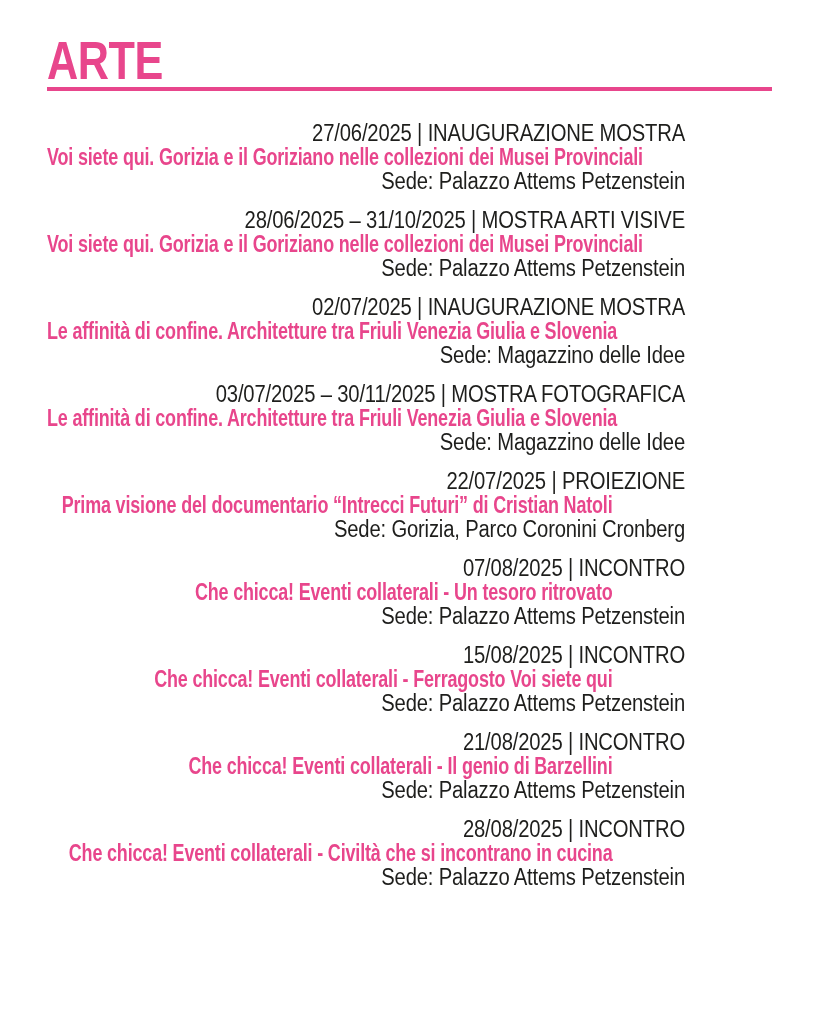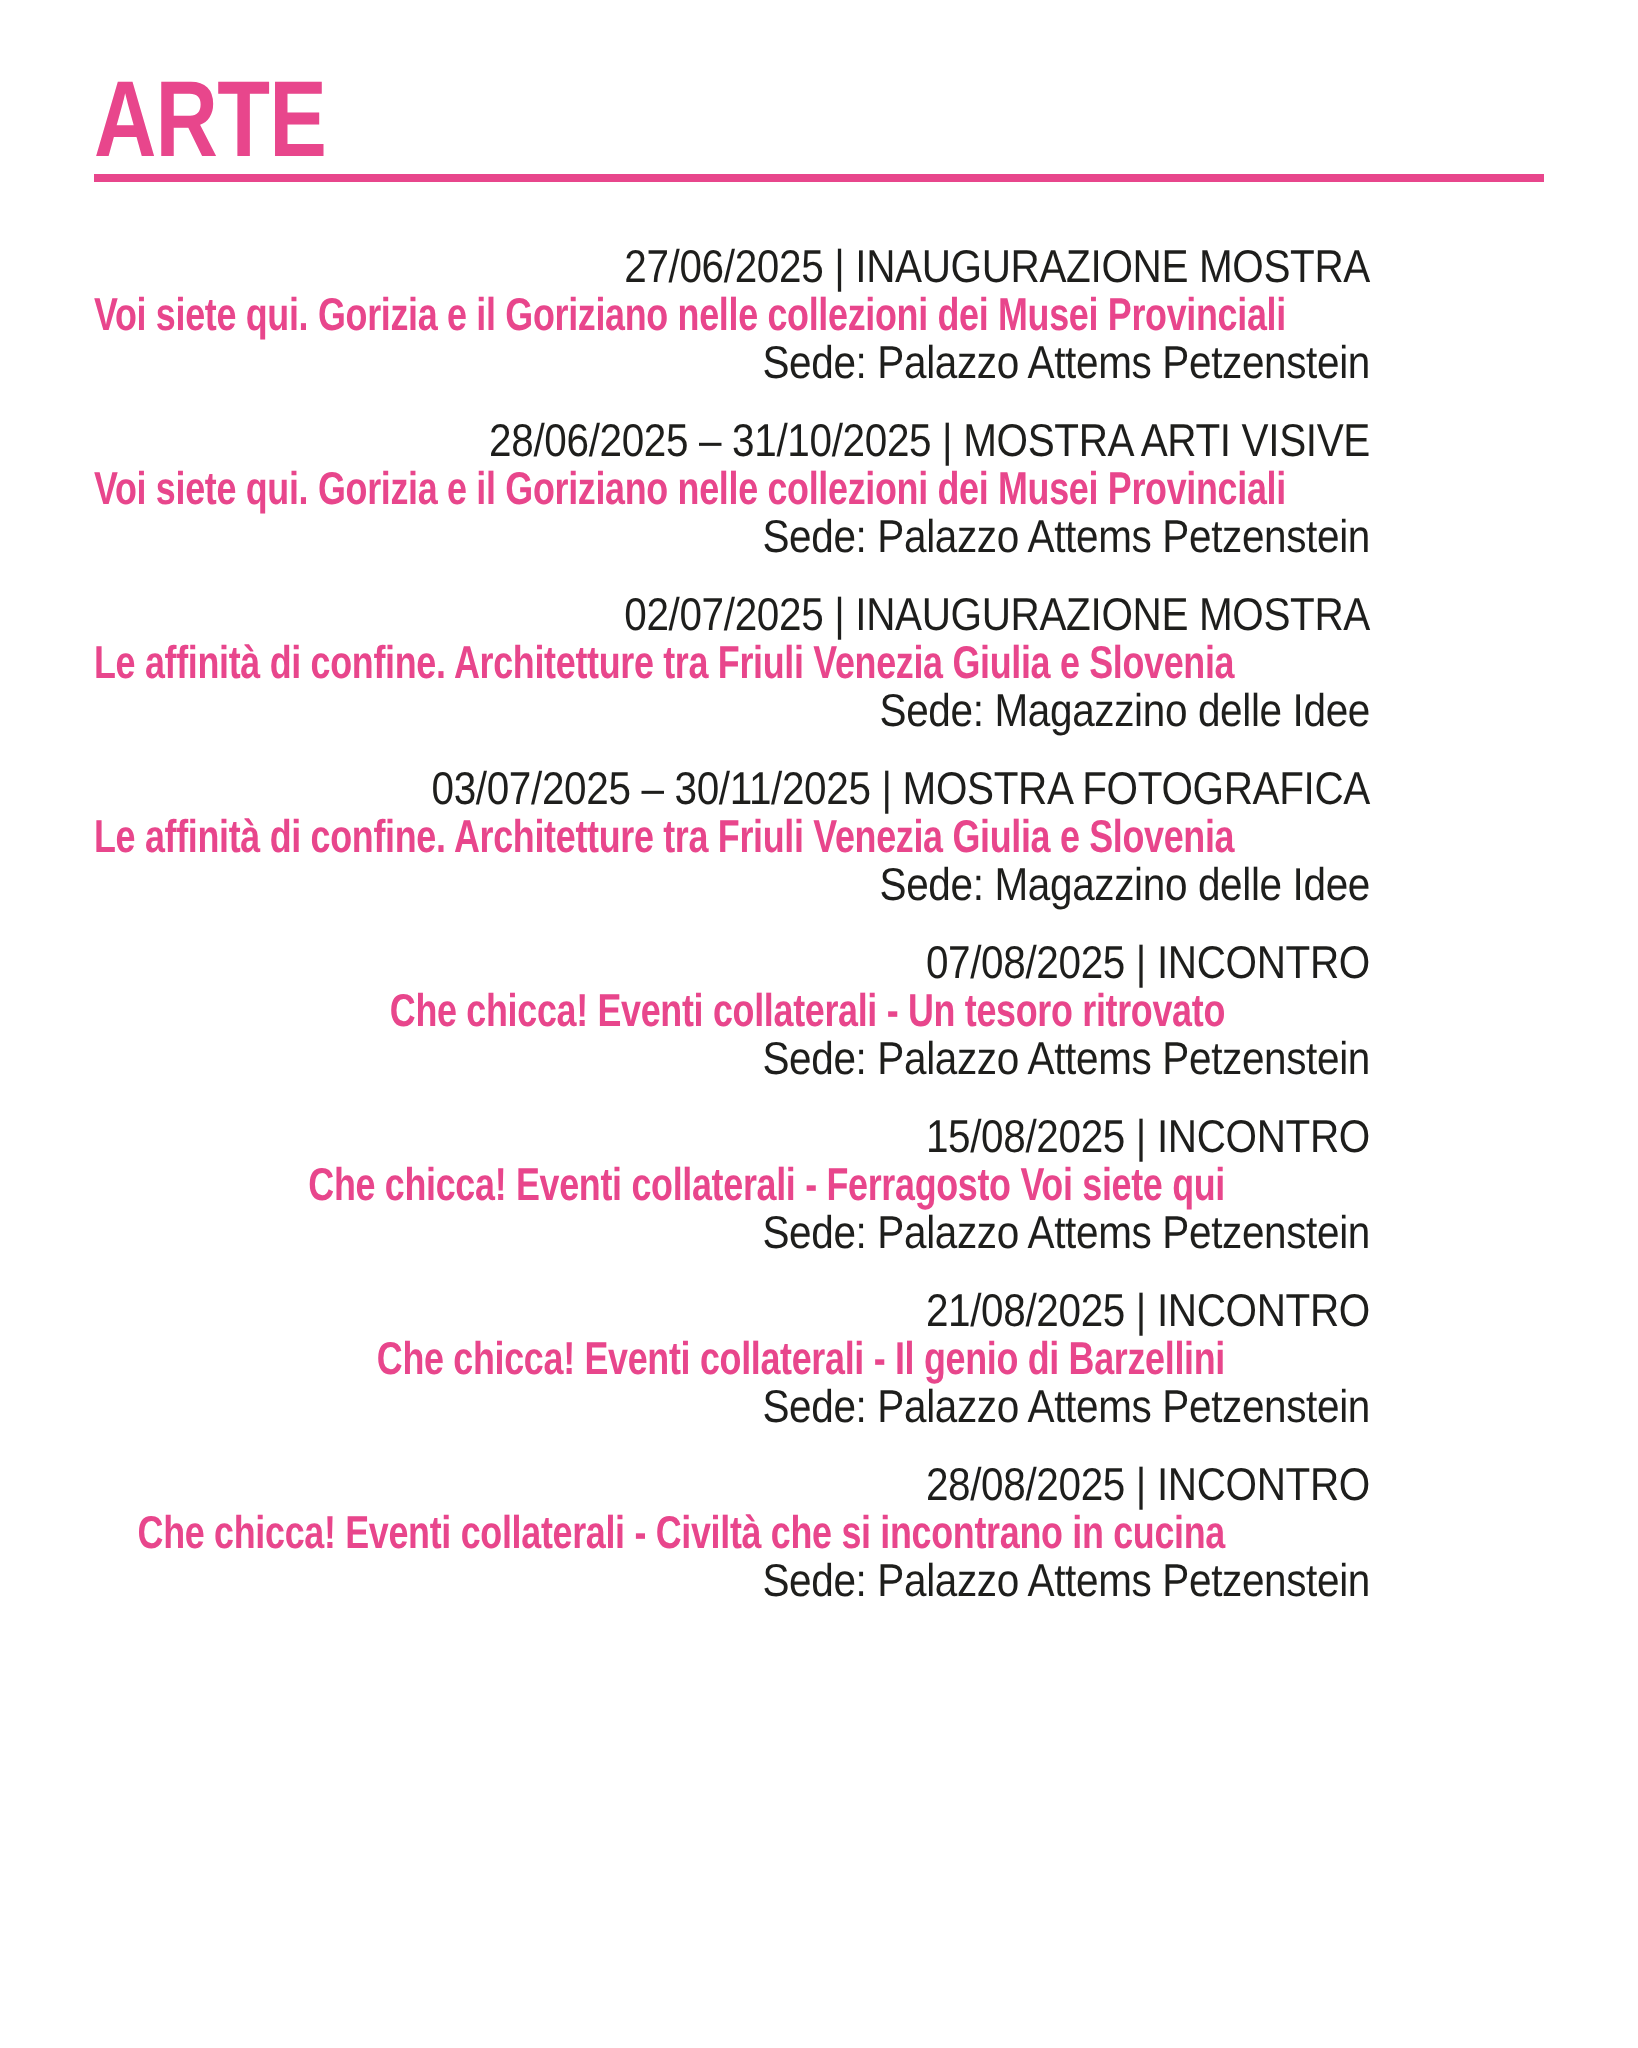--- a/index.html
+++ b/index.html
@@ -93,20 +93,25 @@
       <div class="line venue">Sede: Magazzino delle Idee</div>
     </div>
 
     <div class="event">
       <div class="line date">03/07/2025 – 30/11/2025 | MOSTRA FOTOGRAFICA</div>
       <div class="line title">Le affinità di confine. Architetture tra Friuli Venezia Giulia e Slovenia</div>
       <div class="line venue">Sede: Magazzino delle Idee</div>
     </div>
 
 
+    <div class="event">
+      <div class="line date">22/07/2025 | PROIEZIONE</div>
+      <div class="line title">Prima visione del documentario “Intrecci Futuri” di Cristian Natoli</div>
+      <div class="line venue">Sede: Gorizia, Parco Coronini Cronberg</div>
+    </div>
 
     <div class="event">
       <div class="line date">07/08/2025 | INCONTRO</div>
       <div class="line title">Che chicca! Eventi collaterali - Un tesoro ritrovato</div>
       <div class="line venue">Sede: Palazzo Attems Petzenstein</div>
     </div>
 
     <div class="event">
       <div class="line date">15/08/2025 | INCONTRO</div>
       <div class="line title">Che chicca! Eventi collaterali - Ferragosto Voi siete qui</div>

